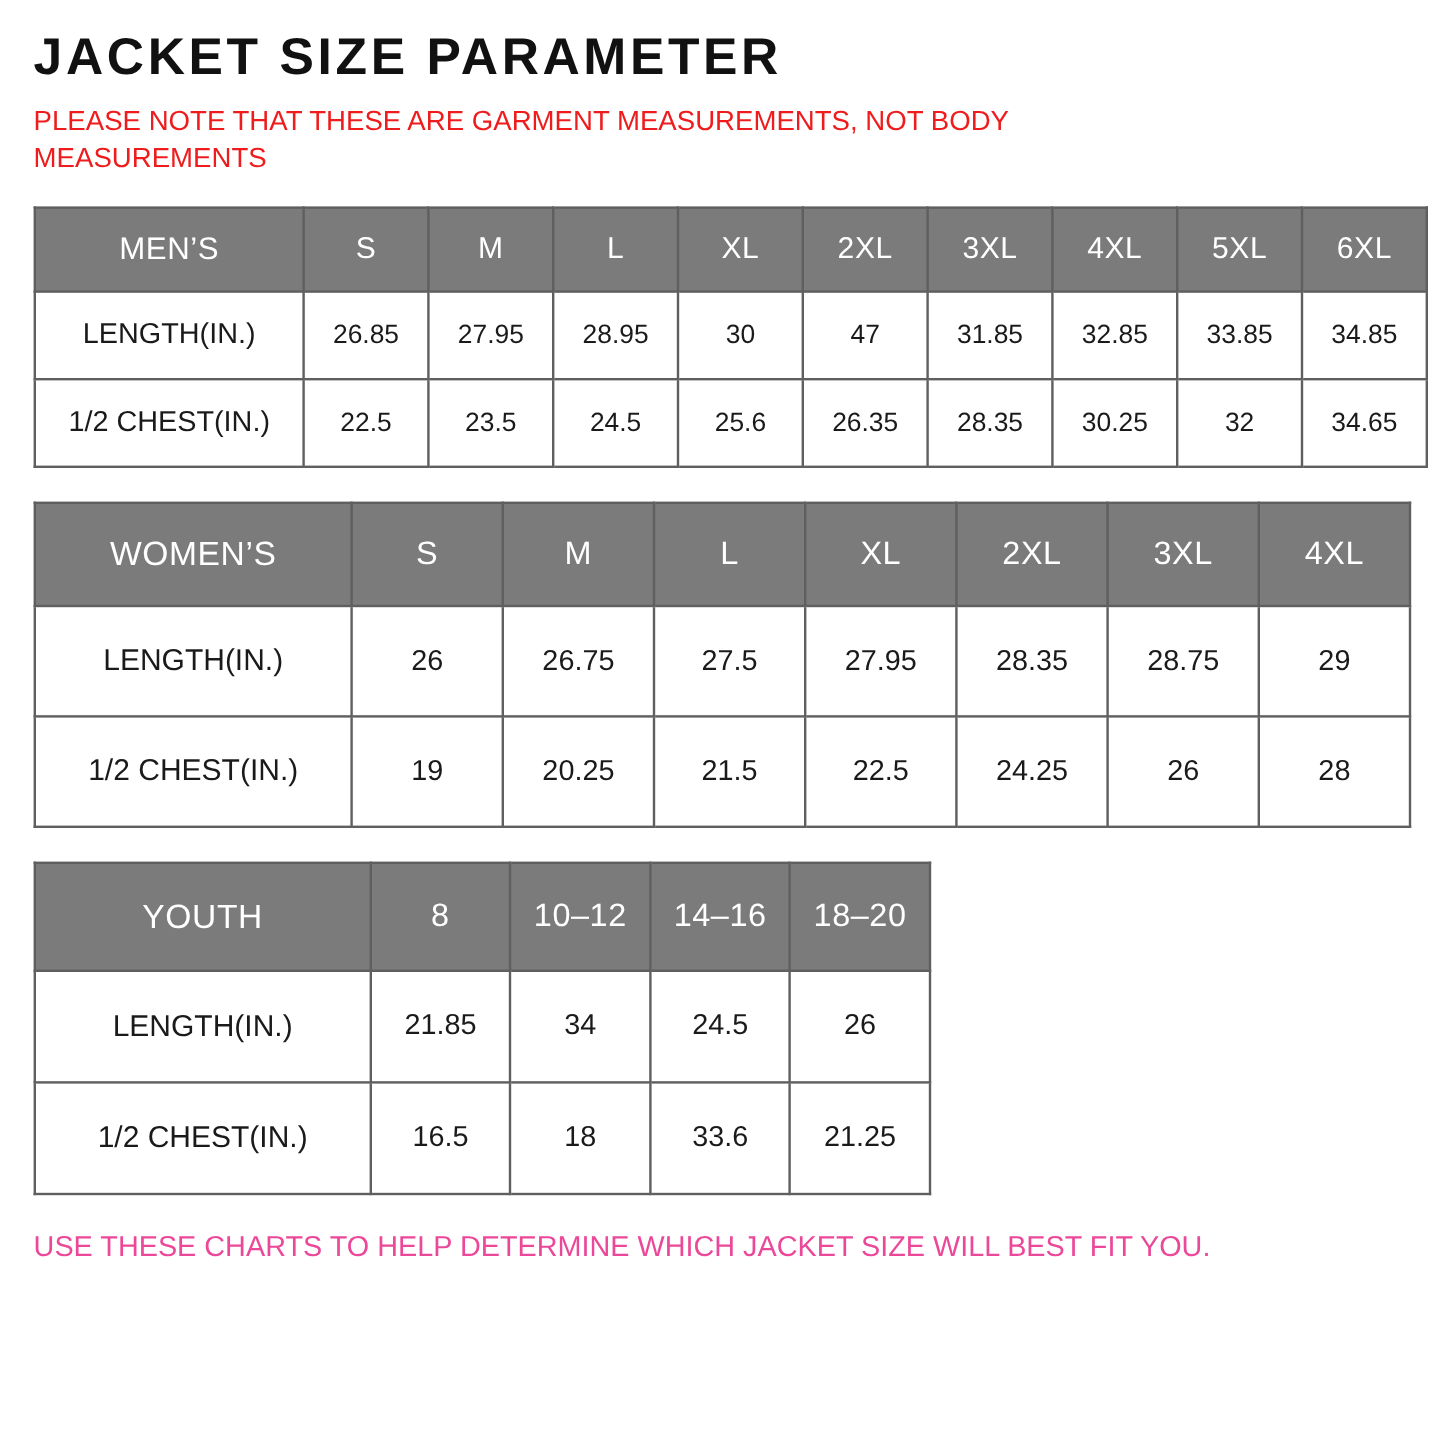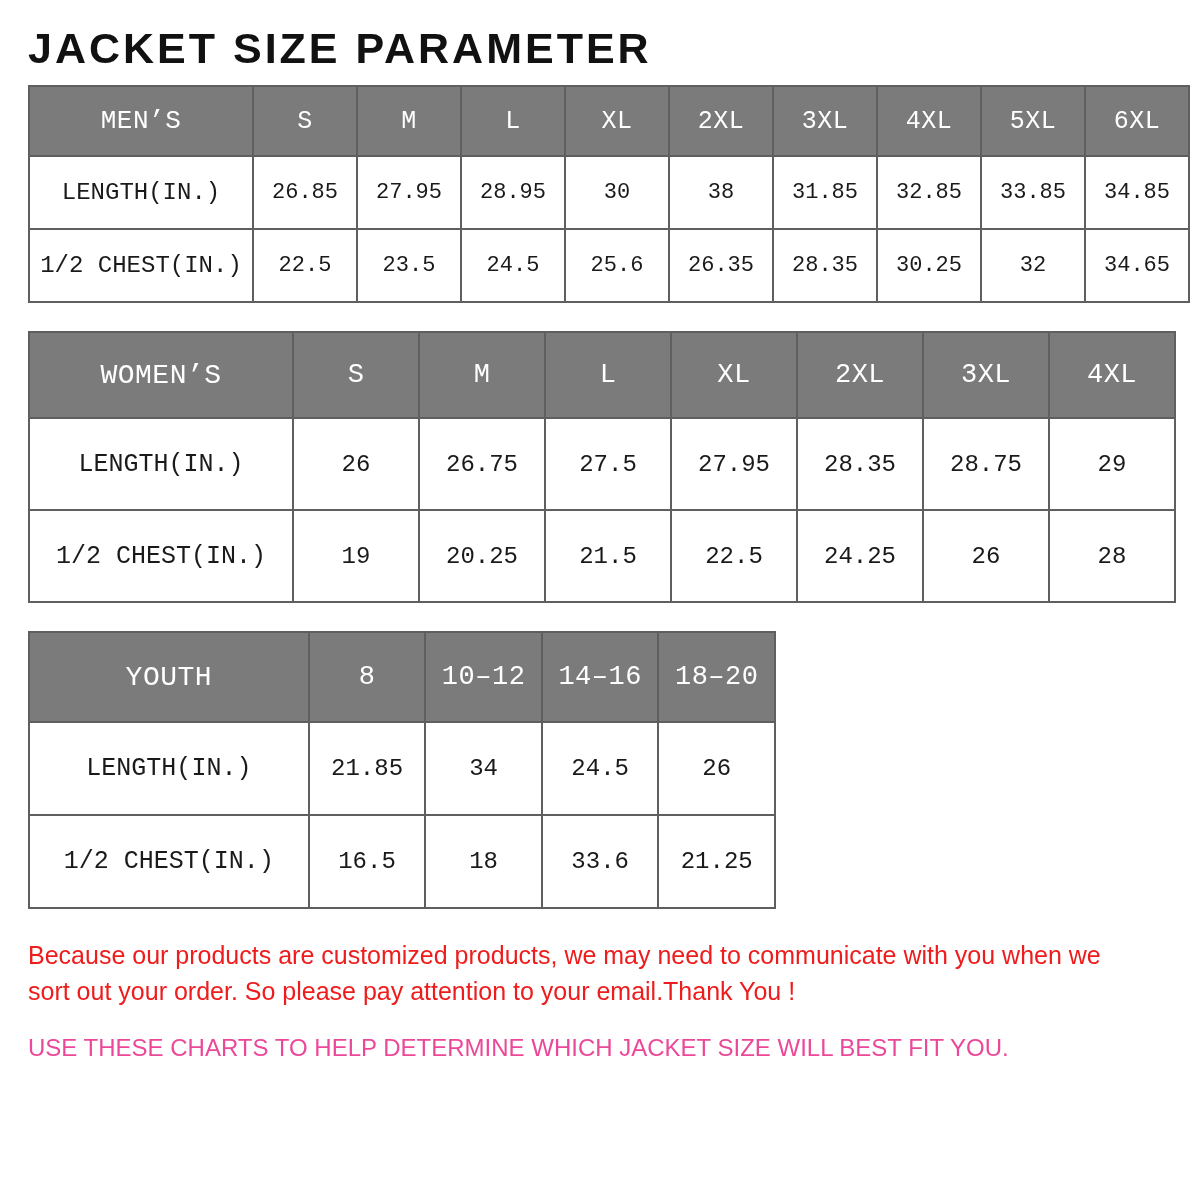--- a/index.html
+++ b/index.html
@@ -33,21 +33,20 @@
     color: #ee1c1c;
     font-size: 23px;
     line-height: 1.32;
     margin: 0 0 26px 0;
     max-width: 1000px;
   }
   table.sizechart {
     border-collapse: collapse;
     table-layout: fixed;
     margin-bottom: 28px;
-    font-family: Liberation Mono, monospace;
   }
   table.sizechart td {
     border: 2px solid #5f5f5f;
     text-align: center;
     vertical-align: middle;
     font-size: 22px;
     color: #1a1a1a;
     background: #ffffff;
     padding: 0;
   }
@@ -108,20 +107,21 @@
     max-width: 1140px;
   }
 </style>
 </head>
 <body>
 
 <div class="page">
 
   <h1 class="title">JACKET SIZE PARAMETER</h1>
 
+  <p class="note">PLEASE NOTE THAT THESE ARE GARMENT MEASUREMENTS, NOT BODY MEASUREMENTS</p>
 
   <table class="sizechart" id="men-table">
     <tbody>
       <tr class="head">
         <td class="label">MEN’S</td>
         <td class="cell">S</td>
         <td class="cell">M</td>
         <td class="cell">L</td>
         <td class="cell">XL</td>
         <td class="cell">2XL</td>
@@ -129,21 +129,21 @@
         <td class="cell">4XL</td>
         <td class="cell">5XL</td>
         <td class="cell">6XL</td>
       </tr>
       <tr>
         <td class="rowlabel">LENGTH(IN.)</td>
         <td class="cell">26.85</td>
         <td class="cell">27.95</td>
         <td class="cell">28.95</td>
         <td class="cell">30</td>
-        <td class="cell">38</td>
+        <td class="cell">47</td>
         <td class="cell">31.85</td>
         <td class="cell">32.85</td>
         <td class="cell">33.85</td>
         <td class="cell">34.85</td>
       </tr>
       <tr>
         <td class="rowlabel">1/2 CHEST(IN.)</td>
         <td class="cell">22.5</td>
         <td class="cell">23.5</td>
         <td class="cell">24.5</td>
@@ -211,16 +211,15 @@
       <tr>
         <td class="rowlabel">1/2 CHEST(IN.)</td>
         <td class="cell">16.5</td>
         <td class="cell">18</td>
         <td class="cell">33.6</td>
         <td class="cell">21.25</td>
       </tr>
     </tbody>
   </table>
 
-  <p class="footer-note">Because our products are customized products, we may need to communicate with you when we sort out your order. So please pay attention to your email.Thank You !</p>
   <p class="footer-note2">USE THESE CHARTS TO HELP DETERMINE WHICH JACKET SIZE WILL BEST FIT YOU.</p>
 
 </div>
 
 </body></html>

